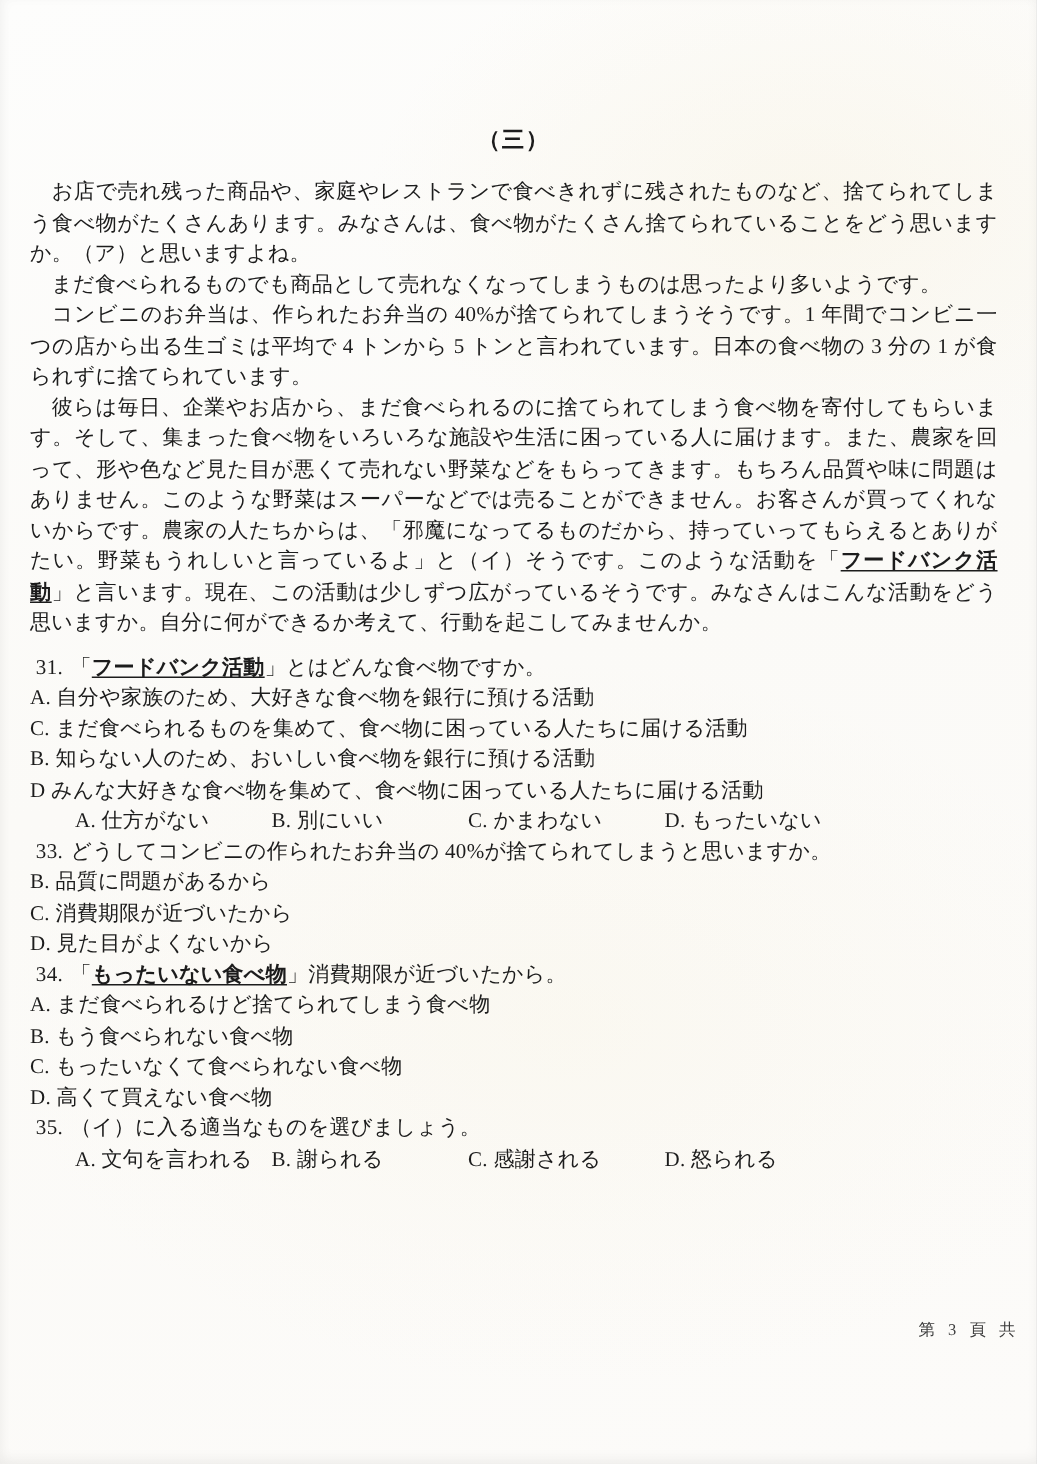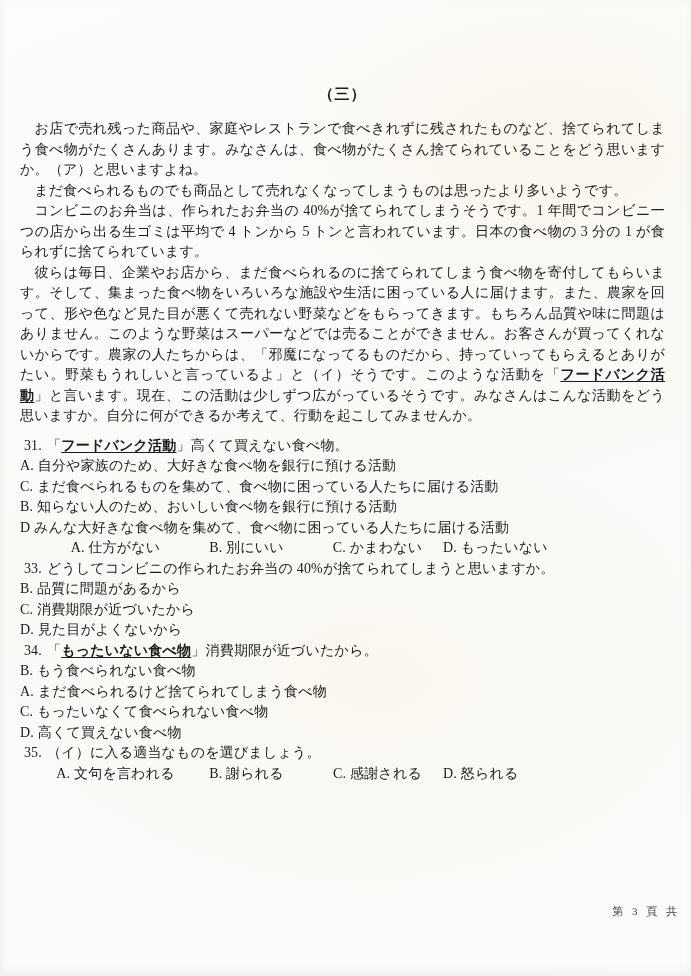--- a/index.html
+++ b/index.html
@@ -61,26 +61,25 @@
   }
   .opt {
   }
   .opts-inline {
     margin-left: 30px;
     white-space: nowrap;
   }
   .iopt {
     display: inline-block;
     width: 131px;
-    text-align: center;
   }
   .iopt:last-child { width: auto; }
   .footer {
     position: absolute;
-    top: 904px;
+    top: 880px;
     right: 11px;
     font-size: 11px;
     line-height: 14px;
     letter-spacing: 3px;
     color: #3d3d3d;
   }
 </style>
 </head>
 <body>
 
@@ -92,42 +91,42 @@
     <div class="passage">
       <p><span>　お店で売れ残った商品や、家庭やレストランで食べきれずに残されたものなど、捨てられてしまう食べ物がたくさんあります。みなさんは、食べ物がたくさん捨てられていることをどう思いますか。（ア）と思いますよね。</span></p>
       <p><span>　まだ食べられるものでも商品として売れなくなってしまうものは思ったより多いようです。</span></p>
       <p><span>　コンビニのお弁当は、作られたお弁当の 40%が捨てられてしまうそうです。1 年間でコンビニ一つの店から出る生ゴミは平均で 4 トンから 5 トンと言われています。日本の食べ物の 3 分の 1 が食られずに捨てられています。</span></p>
       <p><span>　彼らは毎日、企業やお店から、まだ食べられるのに捨てられてしまう食べ物を寄付してもらいます。そして、集まった食べ物をいろいろな施設や生活に困っている人に届けます。また、農家を回って、形や色など見た目が悪くて売れない野菜などをもらってきます。もちろん品質や味に問題はありません。このような野菜はスーパーなどでは売ることができません。お客さんが買ってくれないからです。農家の人たちからは、「邪魔になってるものだから、持っていってもらえるとありがたい。野菜もうれしいと言っているよ」と（イ）そうです。このような活動を「</span><span class="em">フードバンク活動</span><span>」と言います。現在、この活動は少しずつ広がっているそうです。みなさんはこんな活動をどう思いますか。自分に何ができるか考えて、行動を起こしてみませんか。</span></p>
     </div>
 
     <div class="questions">
 
       <div class="question">
-        <div class="q-prompt"><span class="q-num">31.</span><span>「</span><span class="em">フードバンク活動</span><span>」高くて買えない食べ物。</span></div>
+        <div class="q-prompt"><span class="q-num">31.</span><span>「</span><span class="em">フードバンク活動</span><span>」とはどんな食べ物ですか。</span></div>
         <div class="opt">A. 自分や家族のため、大好きな食べ物を銀行に預ける活動</div>
         <div class="opt">C. まだ食べられるものを集めて、食べ物に困っている人たちに届ける活動</div>
         <div class="opt">B. 知らない人のため、おいしい食べ物を銀行に預ける活動</div>
         <div class="opt">D みんな大好きな食べ物を集めて、食べ物に困っている人たちに届ける活動</div>
       </div>
 
       <div class="question">
         <div class="opts-inline"><span class="iopt">A. 仕方がない</span><span class="iopt">B. 別にいい</span><span class="iopt">C. かまわない</span><span class="iopt">D. もったいない</span></div>
       </div>
 
       <div class="question">
         <div class="q-prompt"><span class="q-num">33.</span><span>どうしてコンビニの作られたお弁当の 40%が捨てられてしまうと思いますか。</span><span class="em"></span><span></span></div>
         <div class="opt">B. 品質に問題があるから</div>
         <div class="opt">C. 消費期限が近づいたから</div>
         <div class="opt">D. 見た目がよくないから</div>
       </div>
 
       <div class="question">
         <div class="q-prompt"><span class="q-num">34.</span><span>「</span><span class="em">もったいない食べ物</span><span>」消費期限が近づいたから。</span></div>
+        <div class="opt">A. まだ食べられるけど捨てられてしまう食べ物</div>
         <div class="opt">B. もう食べられない食べ物</div>
-        <div class="opt">A. まだ食べられるけど捨てられてしまう食べ物</div>
         <div class="opt">C. もったいなくて食べられない食べ物</div>
         <div class="opt">D. 高くて買えない食べ物</div>
       </div>
 
       <div class="question">
         <div class="q-prompt"><span class="q-num">35.</span><span>（イ）に入る適当なものを選びましょう。</span><span class="em"></span><span></span></div>
         <div class="opts-inline"><span class="iopt">A. 文句を言われる</span><span class="iopt">B. 謝られる</span><span class="iopt">C. 感謝される</span><span class="iopt">D. 怒られる</span></div>
       </div>
 
     </div>

